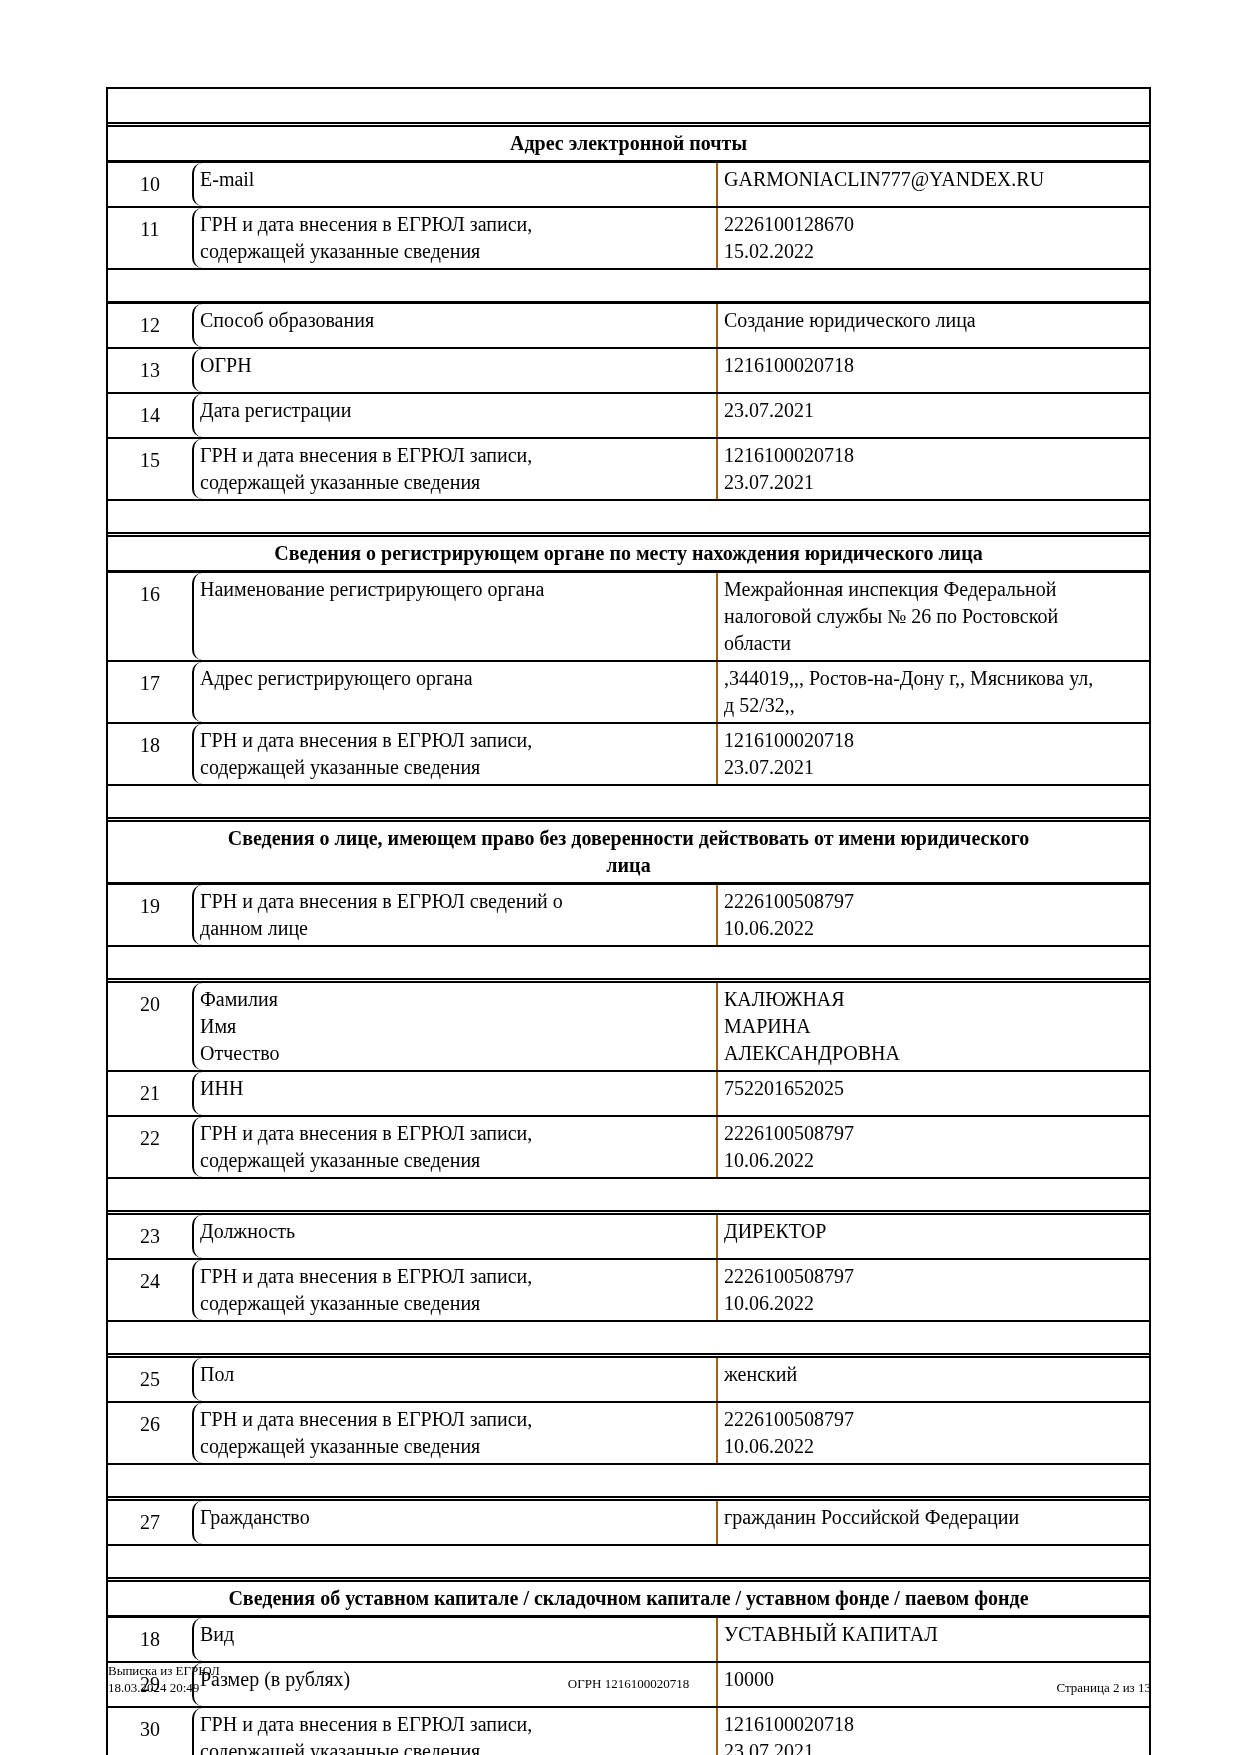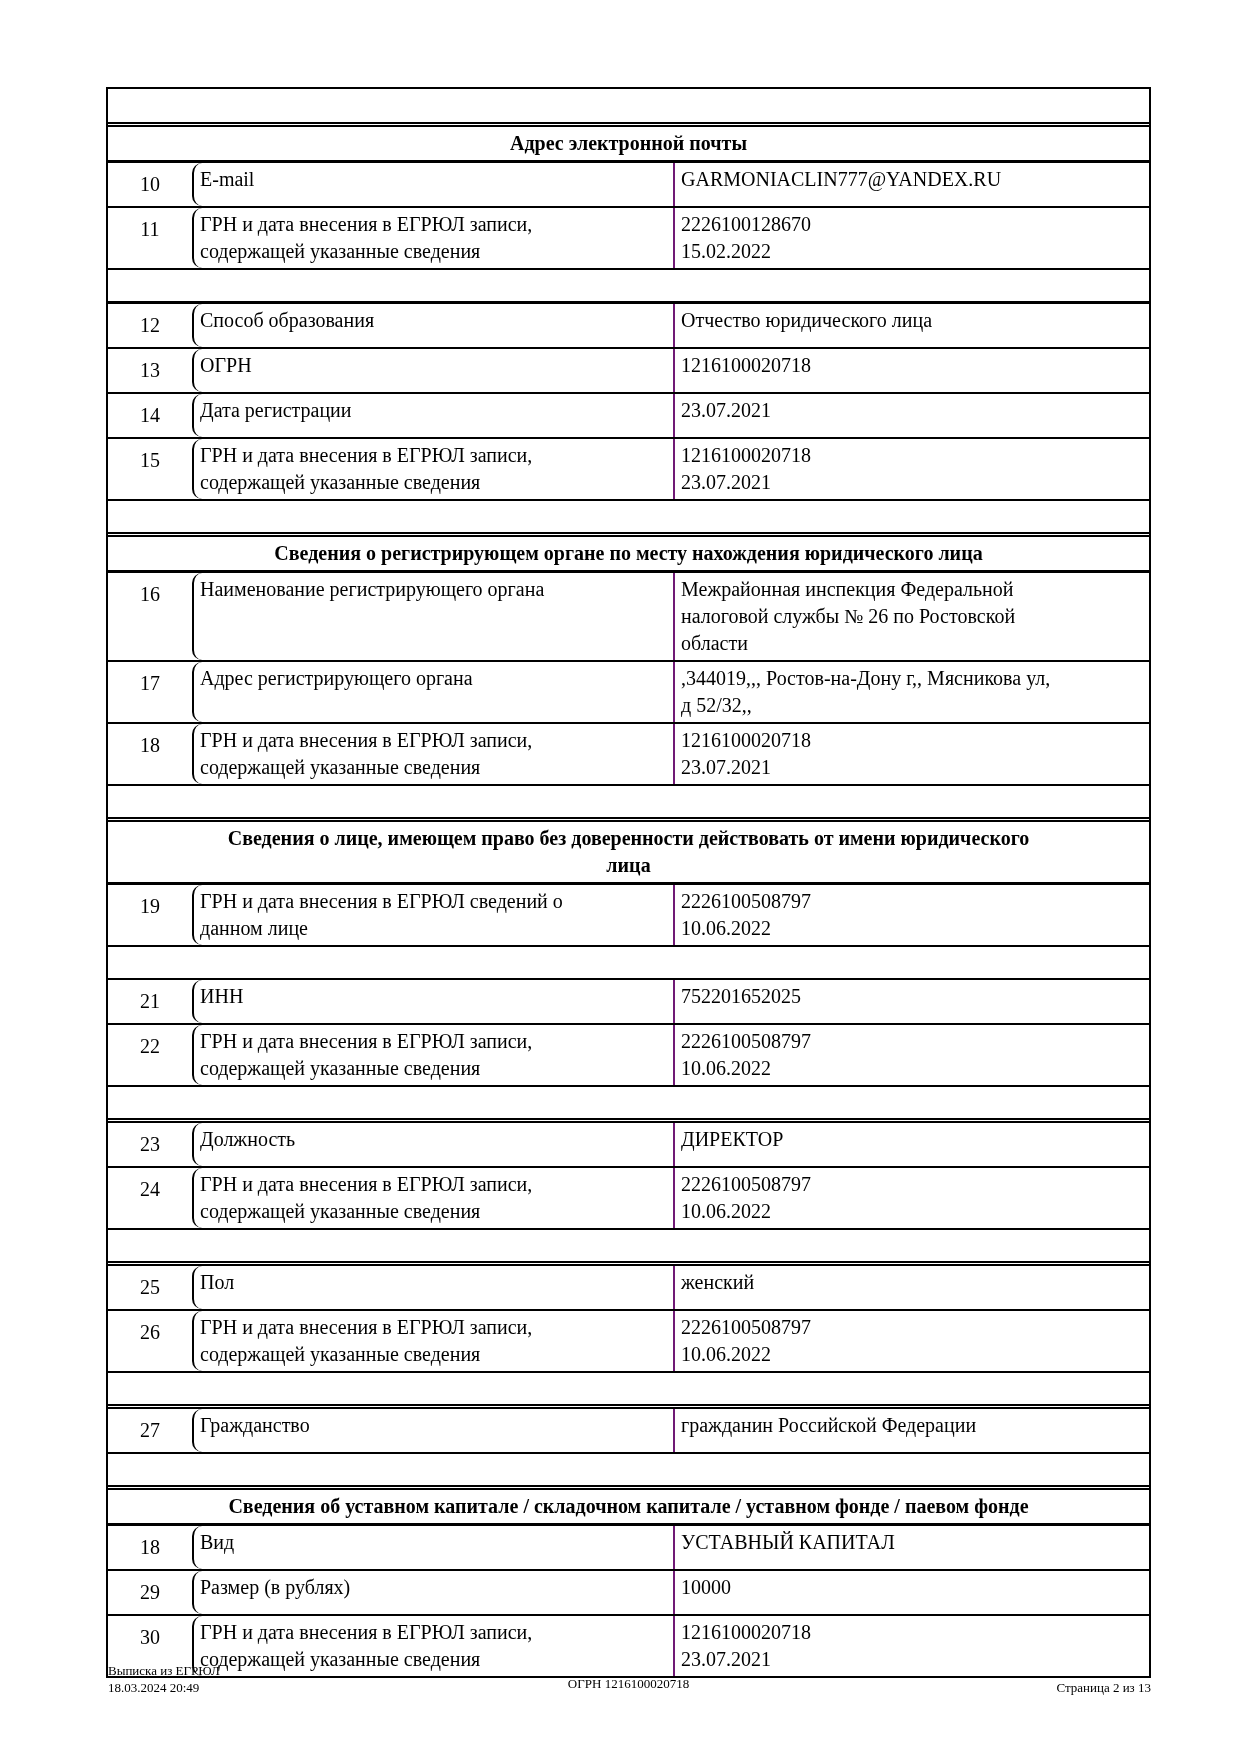--- a/index.html
+++ b/index.html
@@ -51,21 +51,22 @@
     text-align: center;
     padding: 8px 2px;
   }
   .cell.name {
     flex: 0 0 481px;
     border-left: 2px solid #000000;
     border-radius: 10px;
   }
   .cell.value {
     flex: 1 1 auto;
-    border-left: 2px solid #701a75;
+    border-left: 2px solid #a16207;
+    margin-left: 43px;
   }
   .page-footer {
     position: absolute;
     left: 106px;
     top: 1660px;
     width: 1045px;
     height: 36px;
     font-size: 13px;
     line-height: 17px;
   }
@@ -103,21 +104,21 @@
         <div class="cell num">11</div>
         <div class="cell name">ГРН и дата внесения в ЕГРЮЛ записи,
 содержащей указанные сведения</div>
         <div class="cell value">2226100128670
 15.02.2022</div>
       </div>
       <div class="row spacer"></div>
       <div class="row data after-header">
         <div class="cell num">12</div>
         <div class="cell name">Способ образования</div>
-        <div class="cell value">Отчество юридического лица</div>
+        <div class="cell value">Создание юридического лица</div>
       </div>
       <div class="row data">
         <div class="cell num">13</div>
         <div class="cell name">ОГРН</div>
         <div class="cell value">1216100020718</div>
       </div>
       <div class="row data">
         <div class="cell num">14</div>
         <div class="cell name">Дата регистрации</div>
         <div class="cell value">23.07.2021</div>
@@ -155,20 +156,29 @@
       <div class="row header thick-top">Сведения о лице, имеющем право без доверенности действовать от имени юридического
 лица</div>
       <div class="row data after-header">
         <div class="cell num">19</div>
         <div class="cell name">ГРН и дата внесения в ЕГРЮЛ сведений о
 данном лице</div>
         <div class="cell value">2226100508797
 10.06.2022</div>
       </div>
       <div class="row spacer"></div>
+      <div class="row data thick-top">
+        <div class="cell num">20</div>
+        <div class="cell name">Фамилия
+Имя
+Отчество</div>
+        <div class="cell value">КАЛЮЖНАЯ
+МАРИНА
+АЛЕКСАНДРОВНА</div>
+      </div>
       <div class="row data">
         <div class="cell num">21</div>
         <div class="cell name">ИНН</div>
         <div class="cell value">752201652025</div>
       </div>
       <div class="row data">
         <div class="cell num">22</div>
         <div class="cell name">ГРН и дата внесения в ЕГРЮЛ записи,
 содержащей указанные сведения</div>
         <div class="cell value">2226100508797

